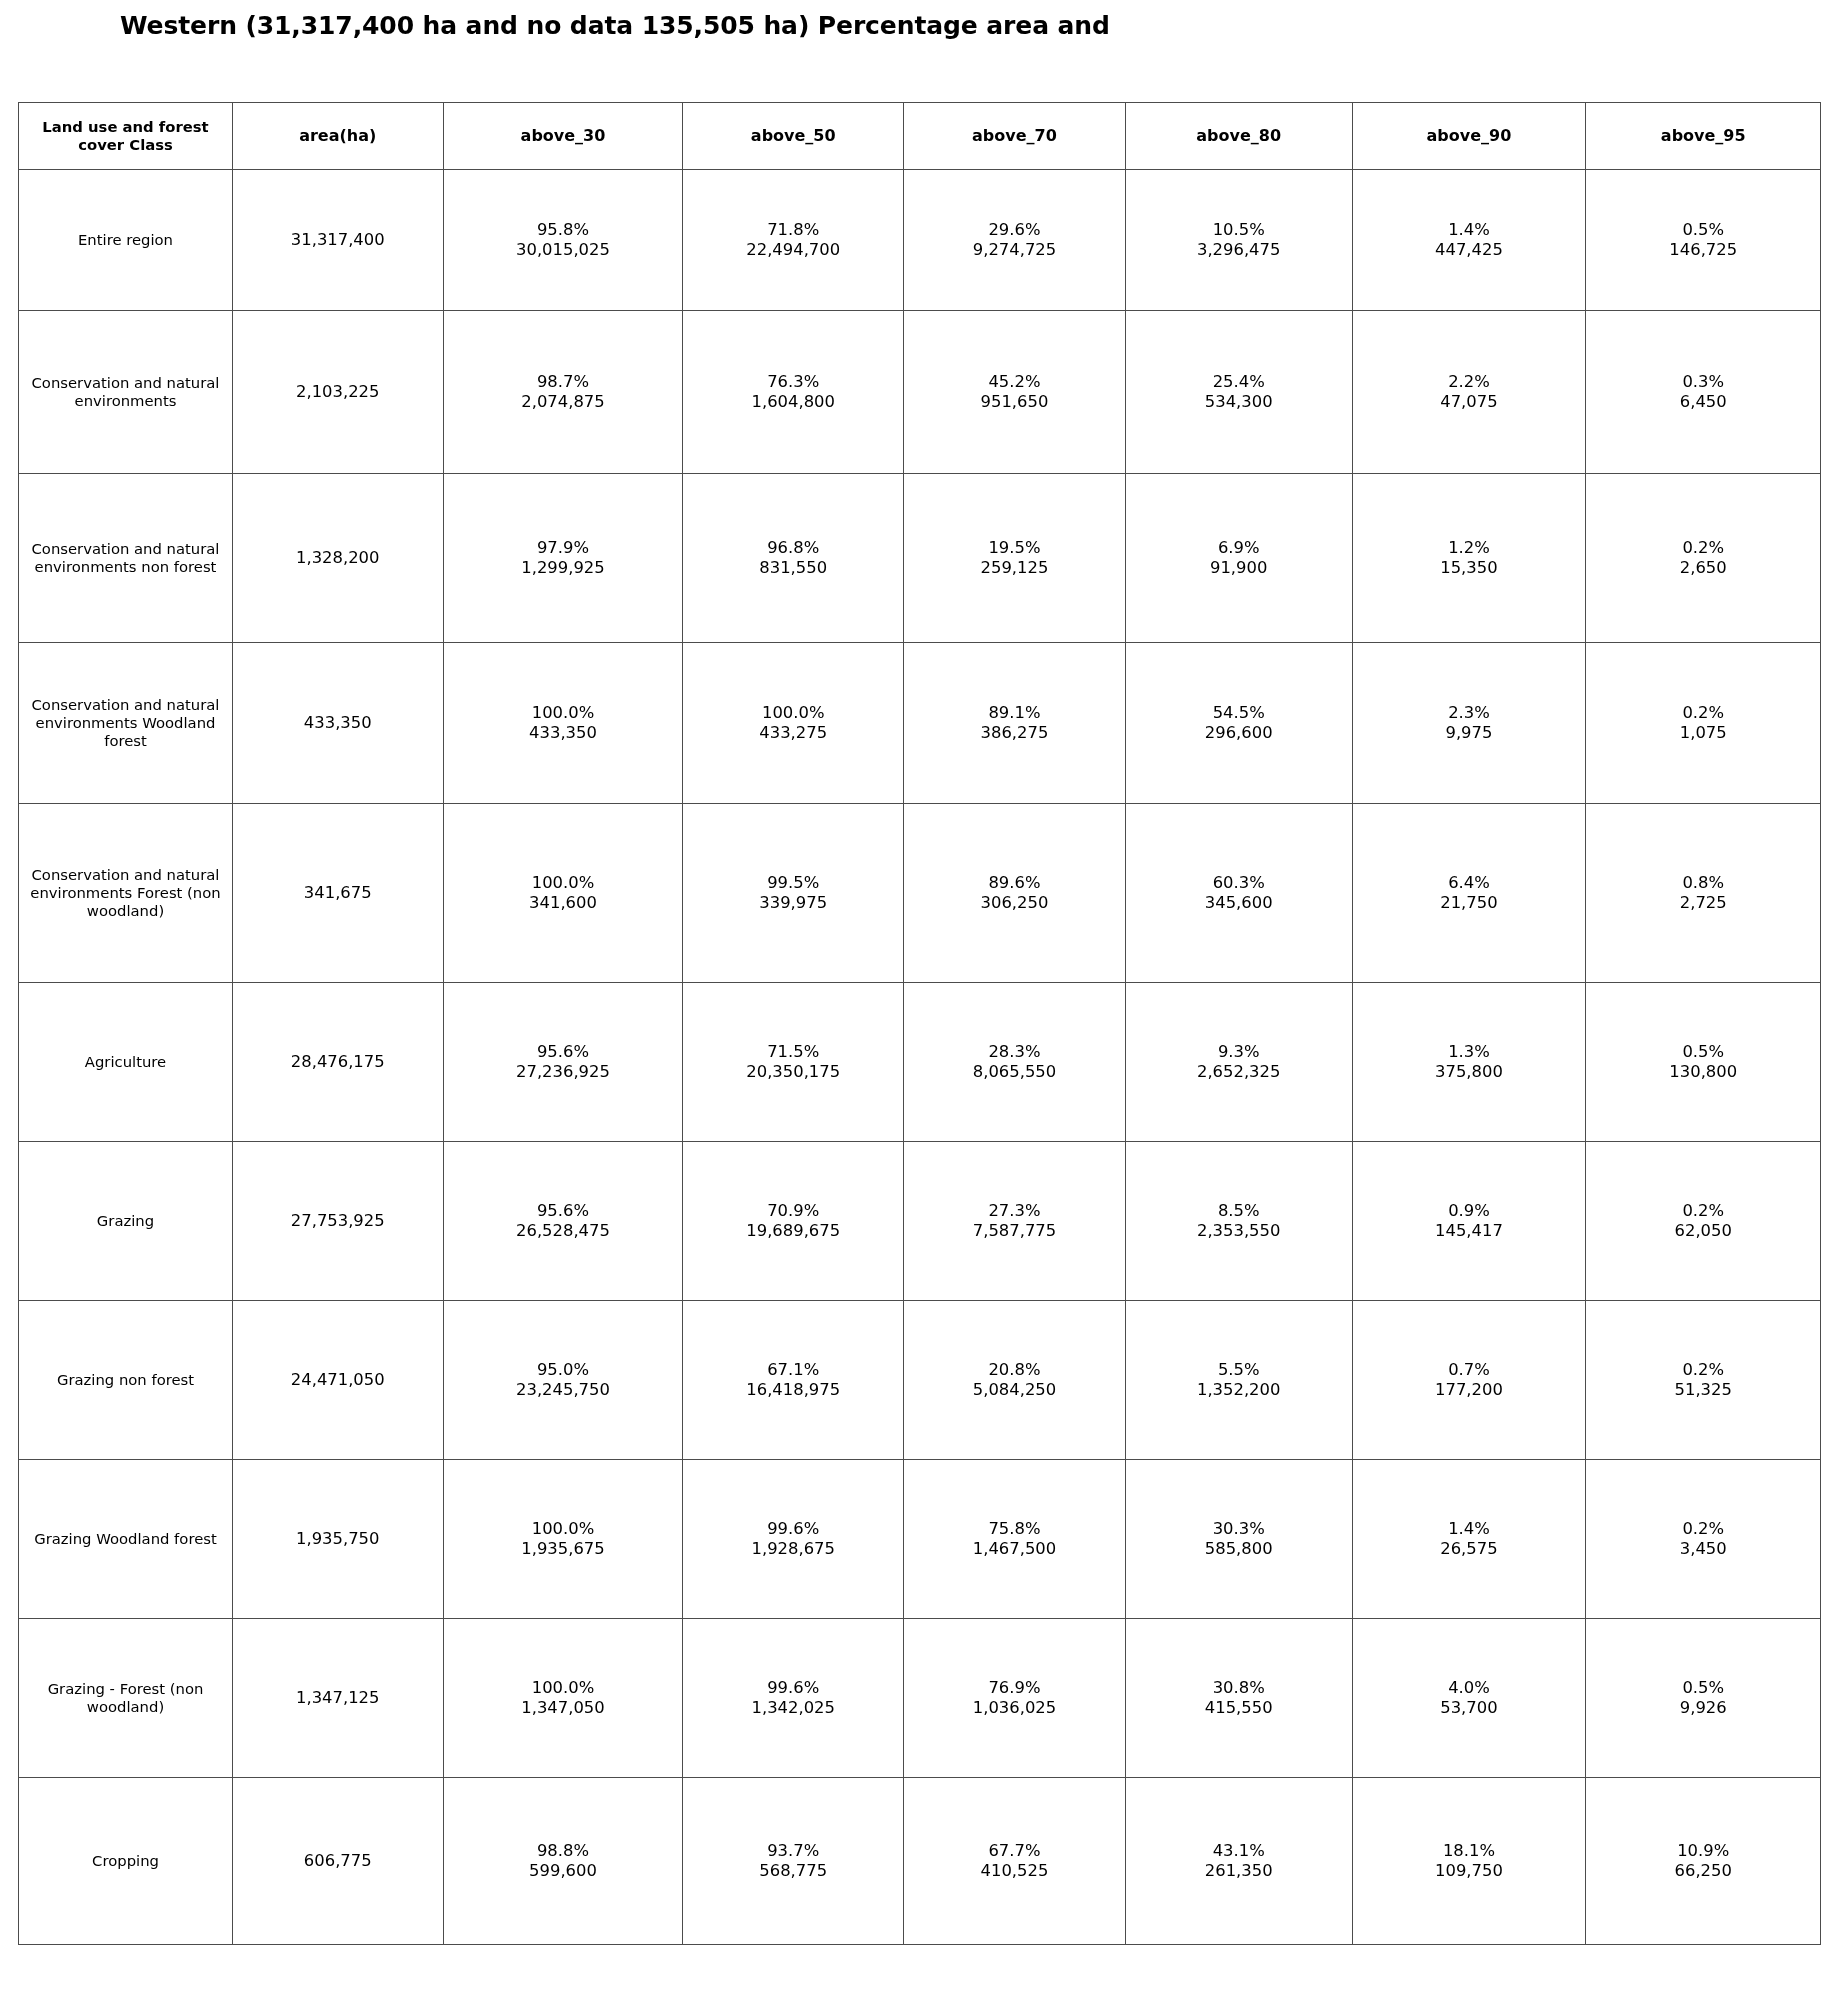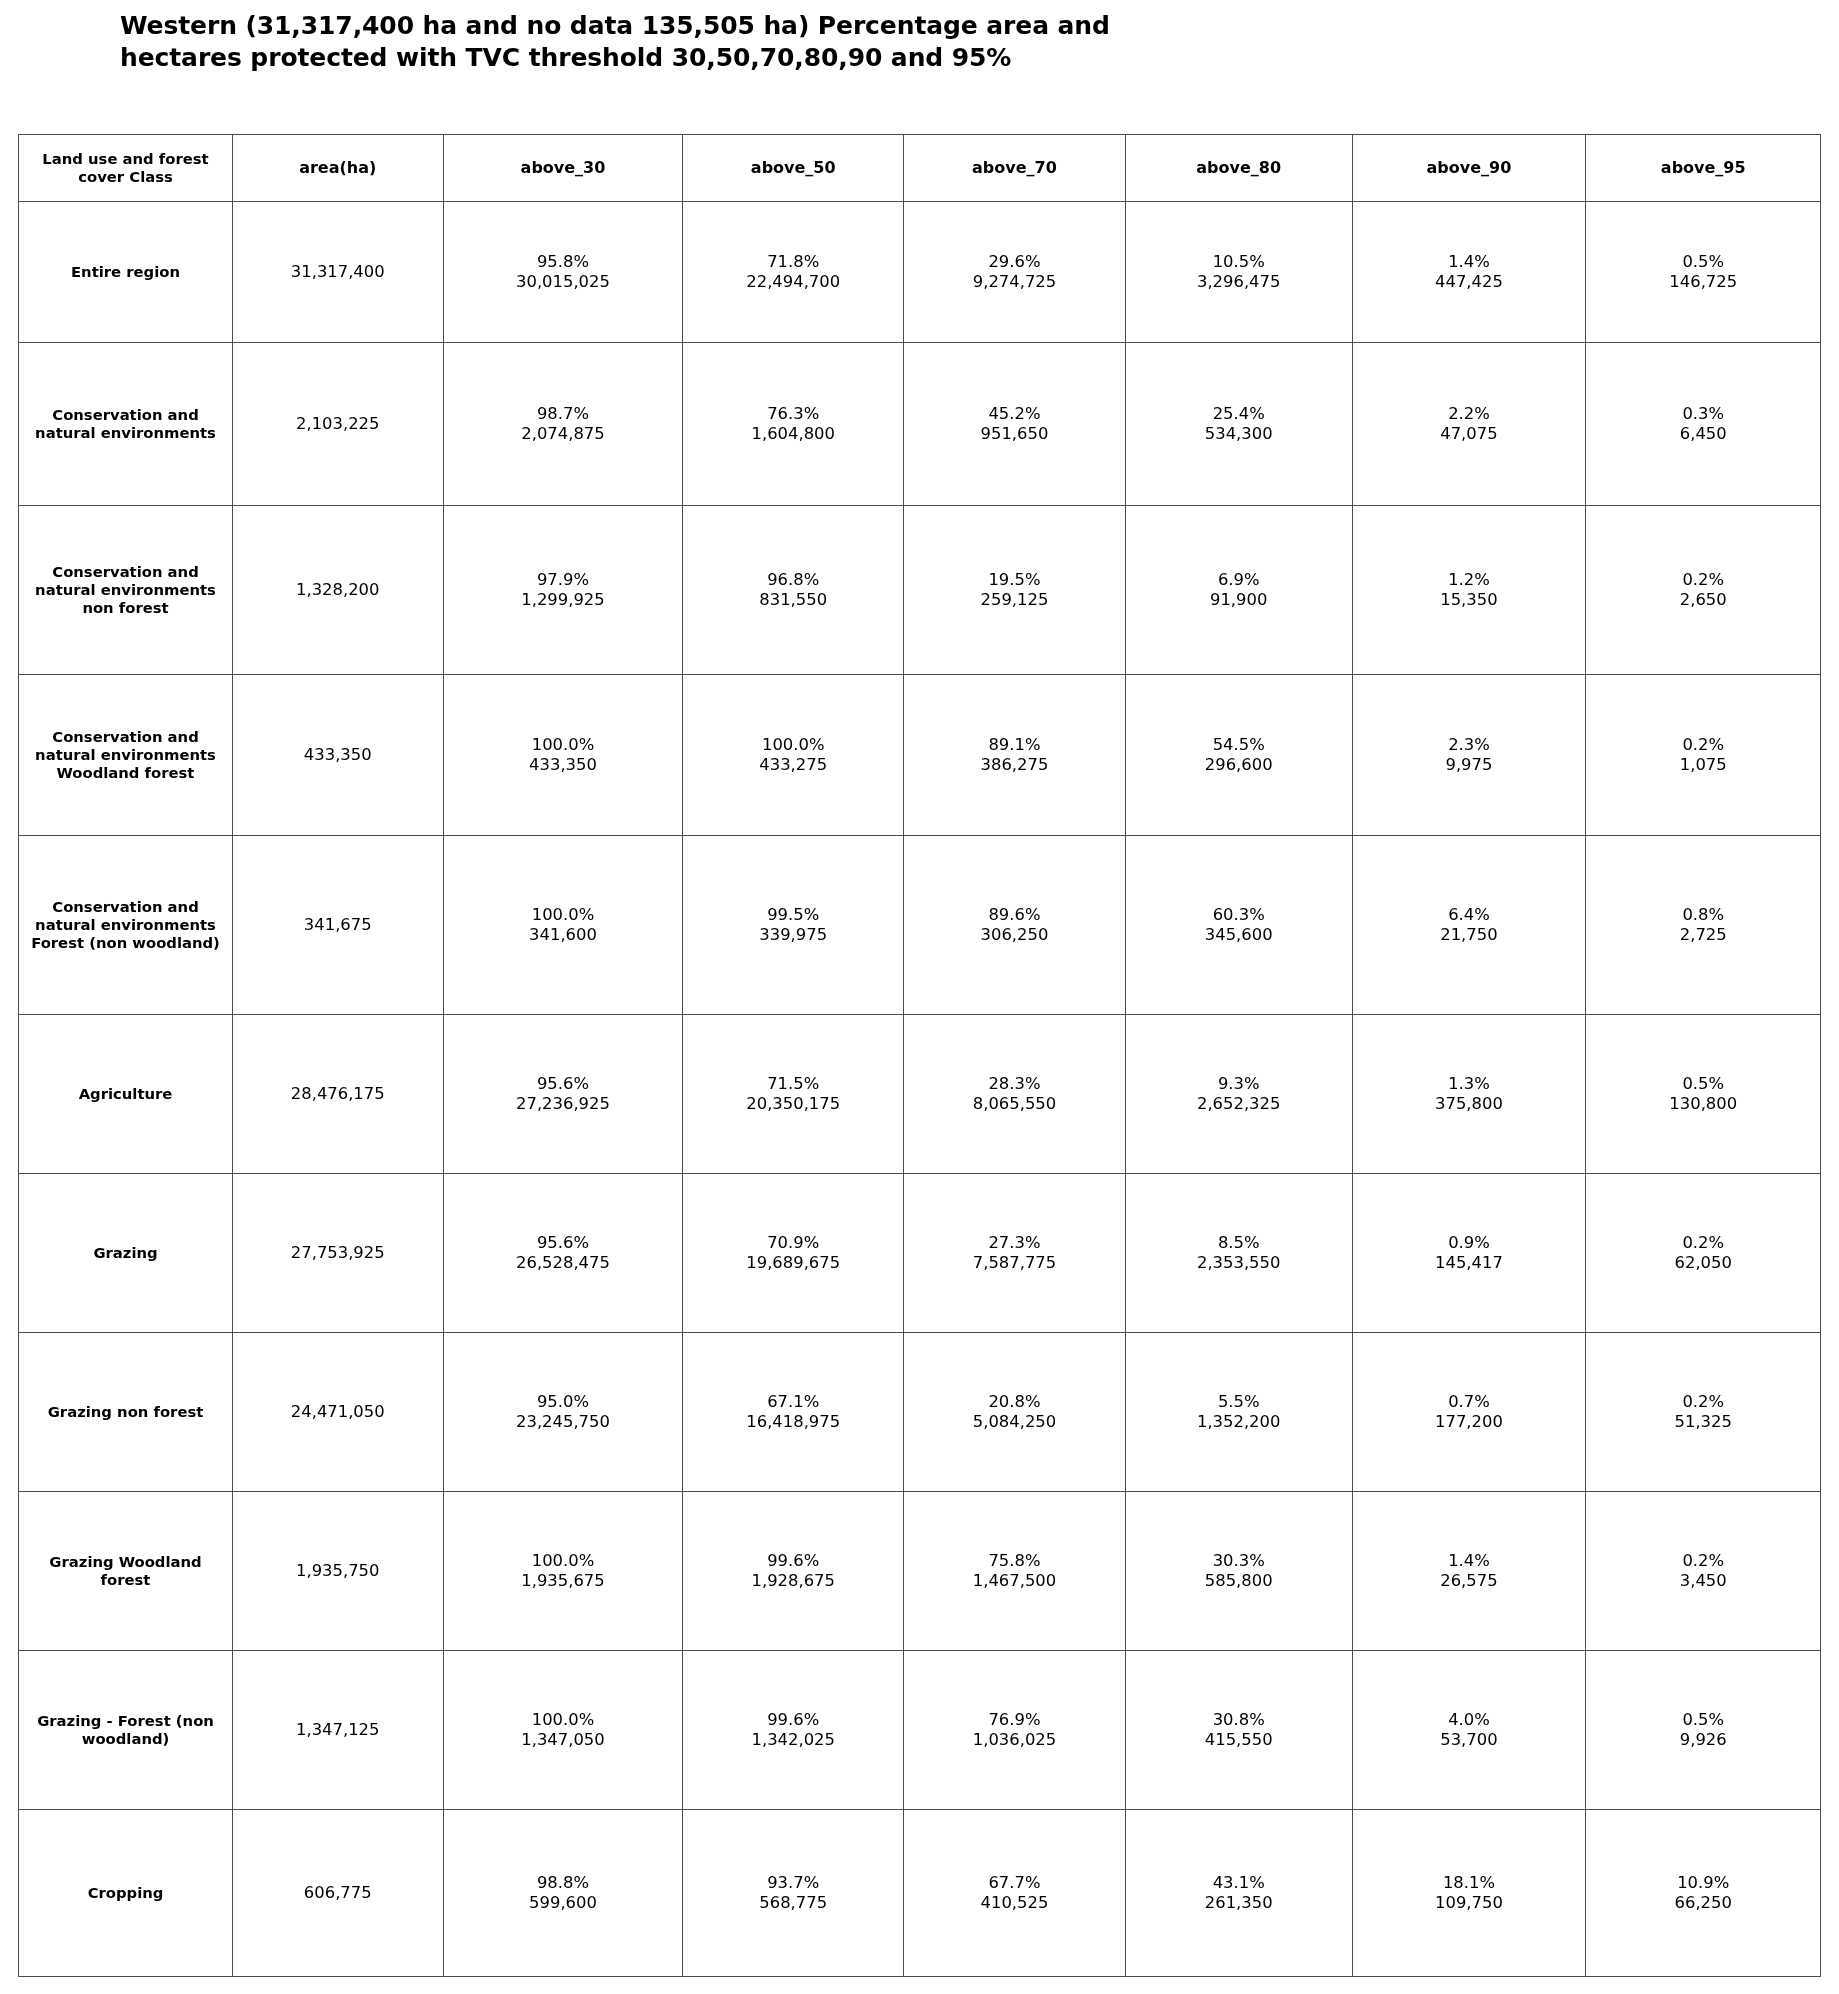--- a/index.html
+++ b/index.html
@@ -54,21 +54,21 @@
     line-height: 1.2;
   }
   table.data thead th.classcol {
     font-size: 14.8px;
   }
   table.data tbody td {
     padding: 4px 3.2px;
     line-height: 1.25;
   }
   table.data tbody td.classcol {
-    font-weight: bold;
+    font-weight: normal;
     font-size: 14.8px;
     line-height: 1.22;
   }
   table.data tbody td.numcol {
     font-size: 16.4px;
   }
   .cellstack {
     display: block;
   }
   .cellstack .pct {
@@ -100,21 +100,20 @@
   tr.r-grazf td { height: 150px; }
   tr.r-crop td { height: 158px; }
 </style>
 </head>
 <body>
 
 <div class="page">
 
   <div class="title">
     <span class="line">Western (31,317,400 ha and no data 135,505 ha) Percentage area and</span>
-    <span class="line">hectares protected with TVC threshold 30,50,70,80,90 and 95%</span>
   </div>
 
   <div class="table-wrap">
     <table class="data">
       <colgroup>
         <col class="c0">
           <col class="c1">
           <col class="c2">
           <col class="c3">
         <col class="c4">

